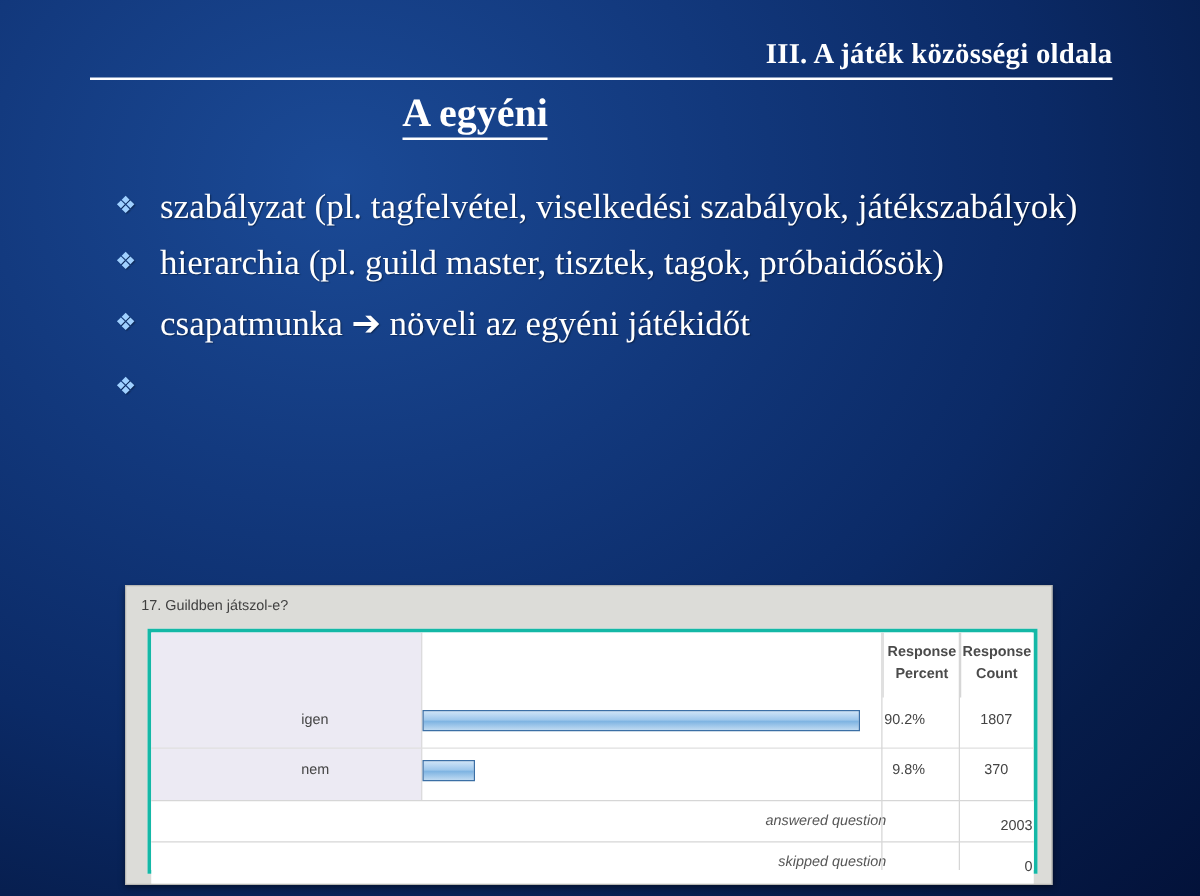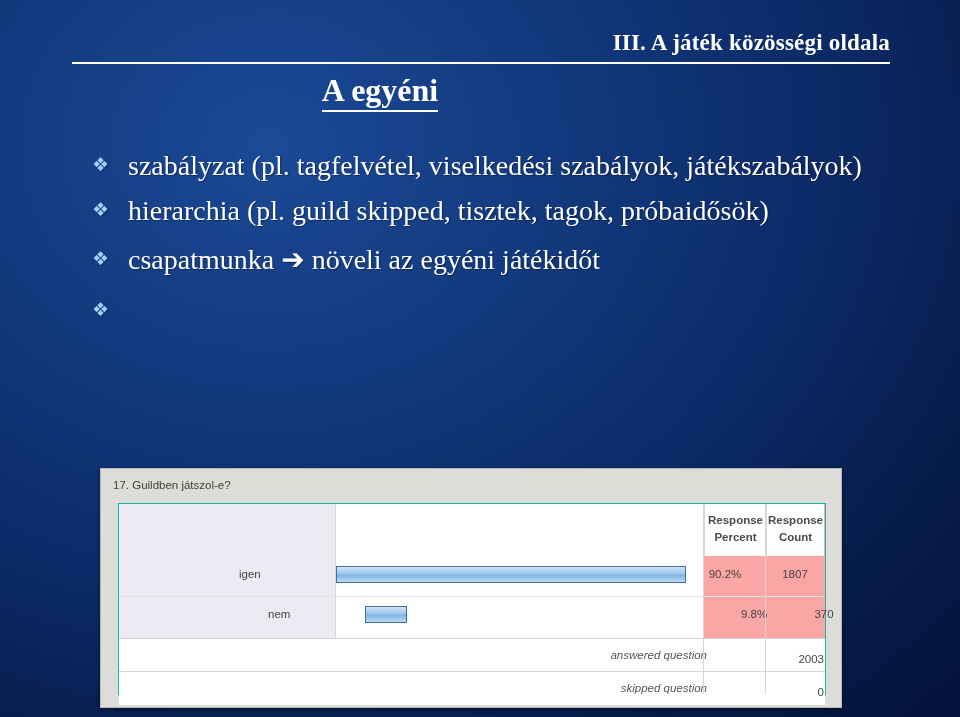--- a/index.html
+++ b/index.html
@@ -101,22 +101,22 @@
     font-size: 11.5px;
     font-weight: normal;
     color: #3f3f3f;
   }
   .survey-table {
     position: absolute;
     left: 17px;
     top: 34px;
     width: 706px;
     height: 190px;
-    background: #fca5a5;
-    border: 1px solid #14b8a6;
+    background: #ffffff;
+    border: 3px solid #14b8a6;
   }
   .col-left {
     position: absolute;
     left: 0; top: 0;
     width: 216px; height: 100%;
     background: #eceaf3;
     border-right: 1px solid #d6d6d6;
   }
   .col-mid {
     position: absolute;
@@ -140,21 +140,21 @@
   }
   .hdr-pct { left: 585px; width: 62px; }
   .hdr-cnt { left: 647px; width: 58px; }
   .row {
     position: absolute;
     left: 0;
     width: 100%;
     height: 40px;
   }
   .row1 { top: 52px; }
-  .row2 { top: 92px; margin-left: 29px; }
+  .row2 { top: 92px; }
   .row-label {
     position: absolute;
     left: 120px;
     top: 12px;
     font-size: 11.5px;
     color: #444444;
   }
   .bar-wrap {
     position: absolute;
     left: 217px;
@@ -167,21 +167,21 @@
     border: 1px solid #3b6fa5;
     box-sizing: border-box;
   }
   .cell-pct, .cell-cnt {
     position: absolute;
     top: 12px;
     font-size: 11.5px;
     color: #444444;
     text-align: center;
   }
-  .cell-pct { left: 575px; width: 62px; }
+  .cell-pct { left: 557px; width: 62px; text-align: right; }
   .cell-cnt { left: 647px; width: 58px; }
   .sep {
     position: absolute;
     left: 0;
     width: 100%;
     height: 1px;
     background: #e0e0e0;
   }
   .foot-row {
     position: absolute;
@@ -228,21 +228,21 @@
 
   <div class="slide-title"><span>A egyéni</span></div>
 
   <div class="bullets">
     <div class="bullet b1">
       <span class="marker">❖</span>
       <span>szabályzat (pl. tagfelvétel, viselkedési szabályok, játékszabályok)</span>
     </div>
     <div class="bullet b2">
       <span class="marker">❖</span>
-      <span>hierarchia (pl. guild skipped, tisztek, tagok, próbaidősök)</span>
+      <span>hierarchia (pl. guild master, tisztek, tagok, próbaidősök)</span>
     </div>
     <div class="bullet b3">
       <span class="marker">❖</span>
       <span>csapatmunka ➔ növeli az egyéni játékidőt</span>
     </div>
     <div class="bullet b4">
       <span class="marker">❖</span>
     </div>
   </div>
 

